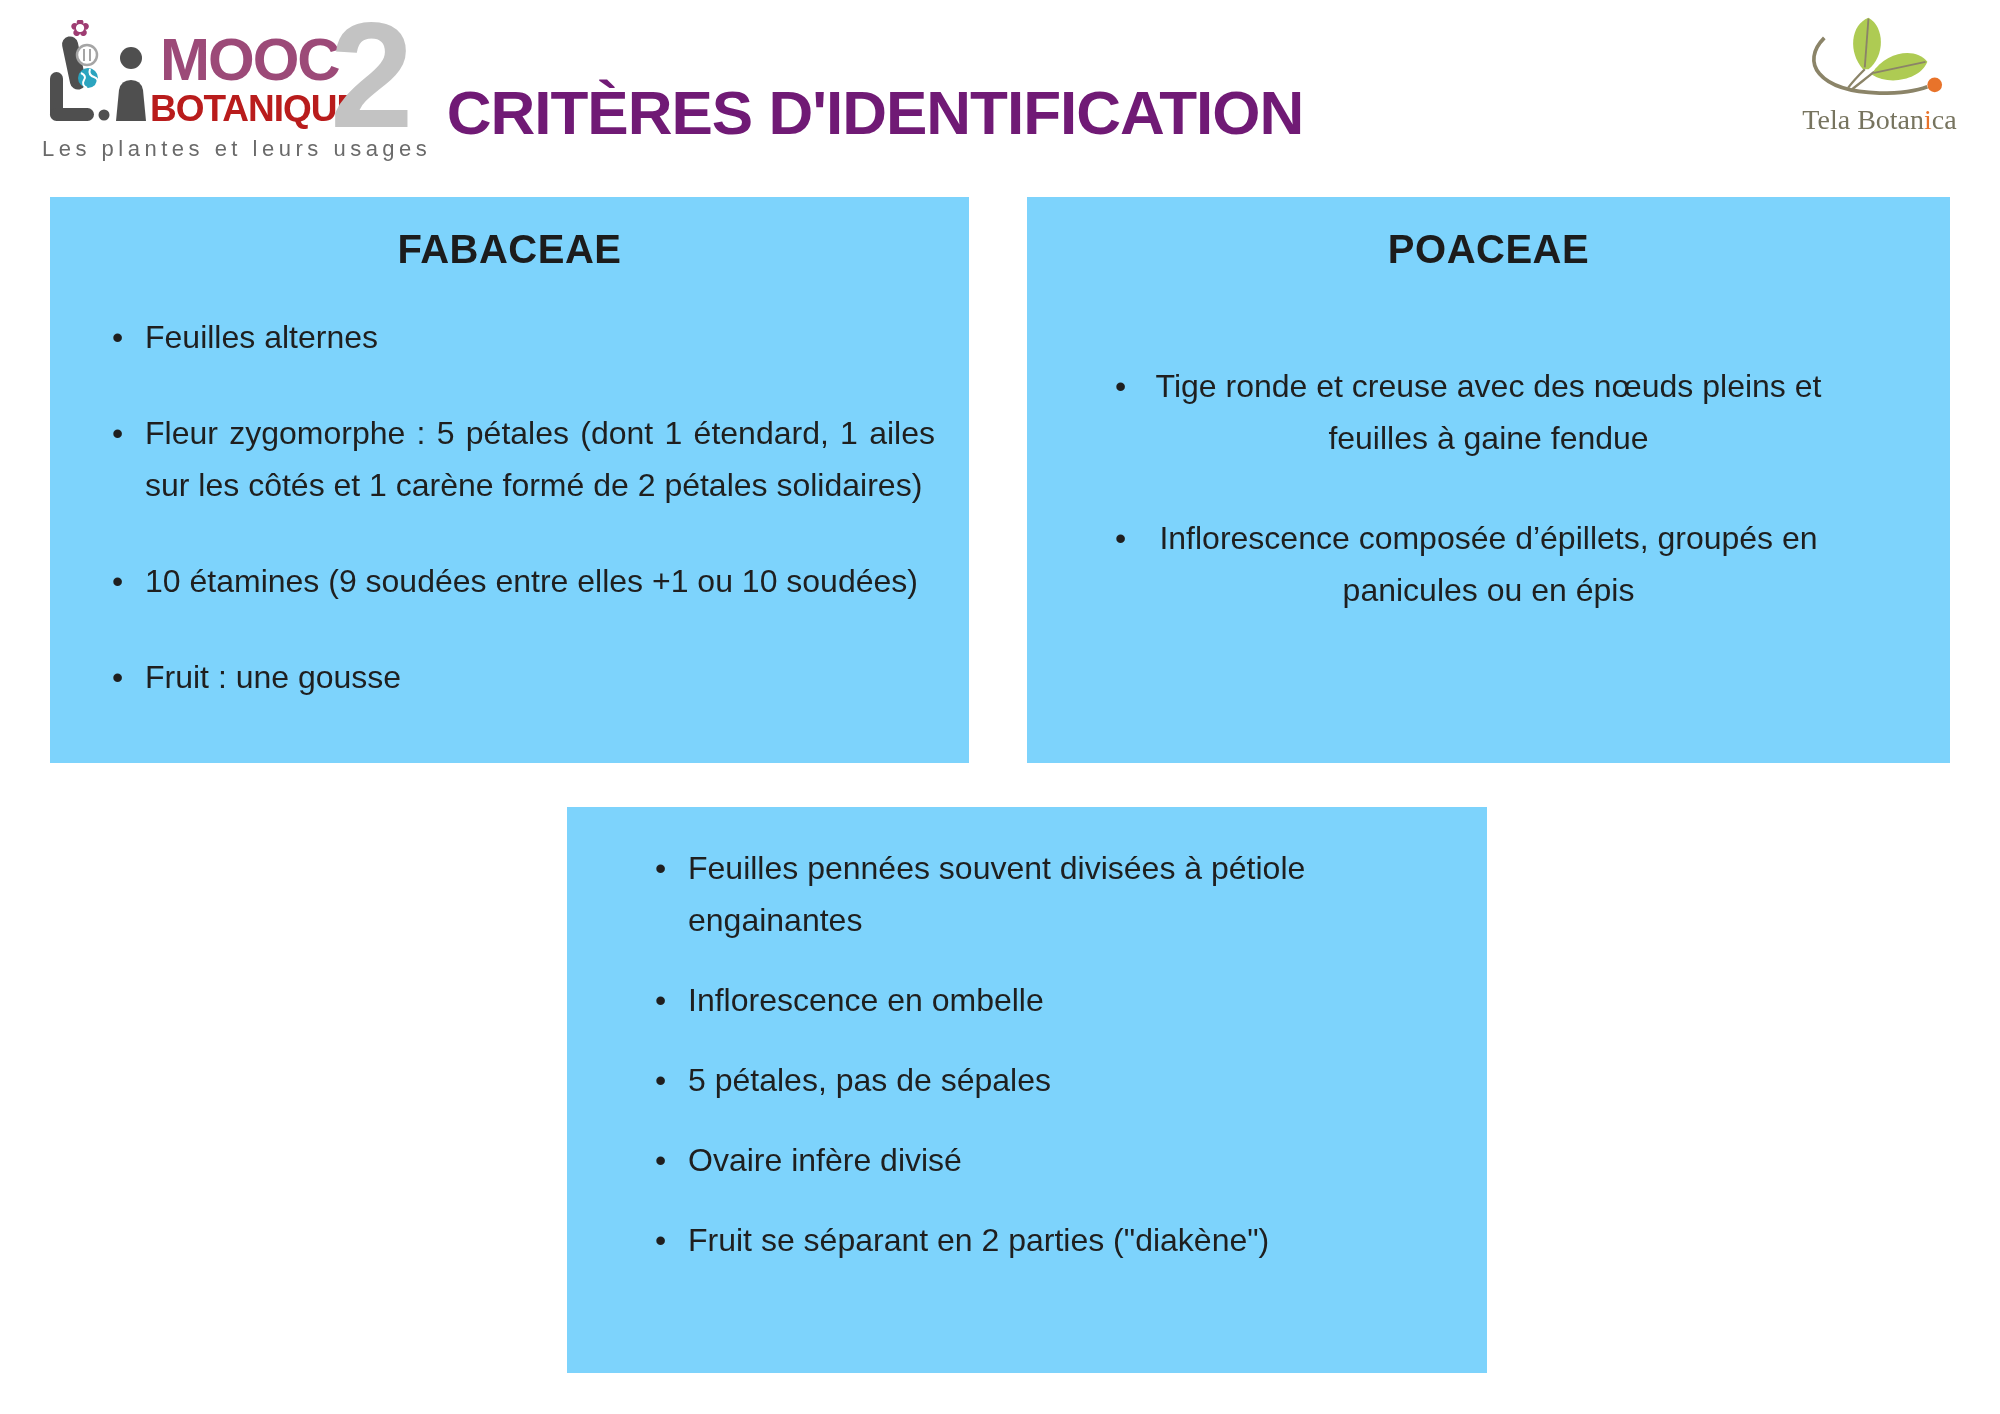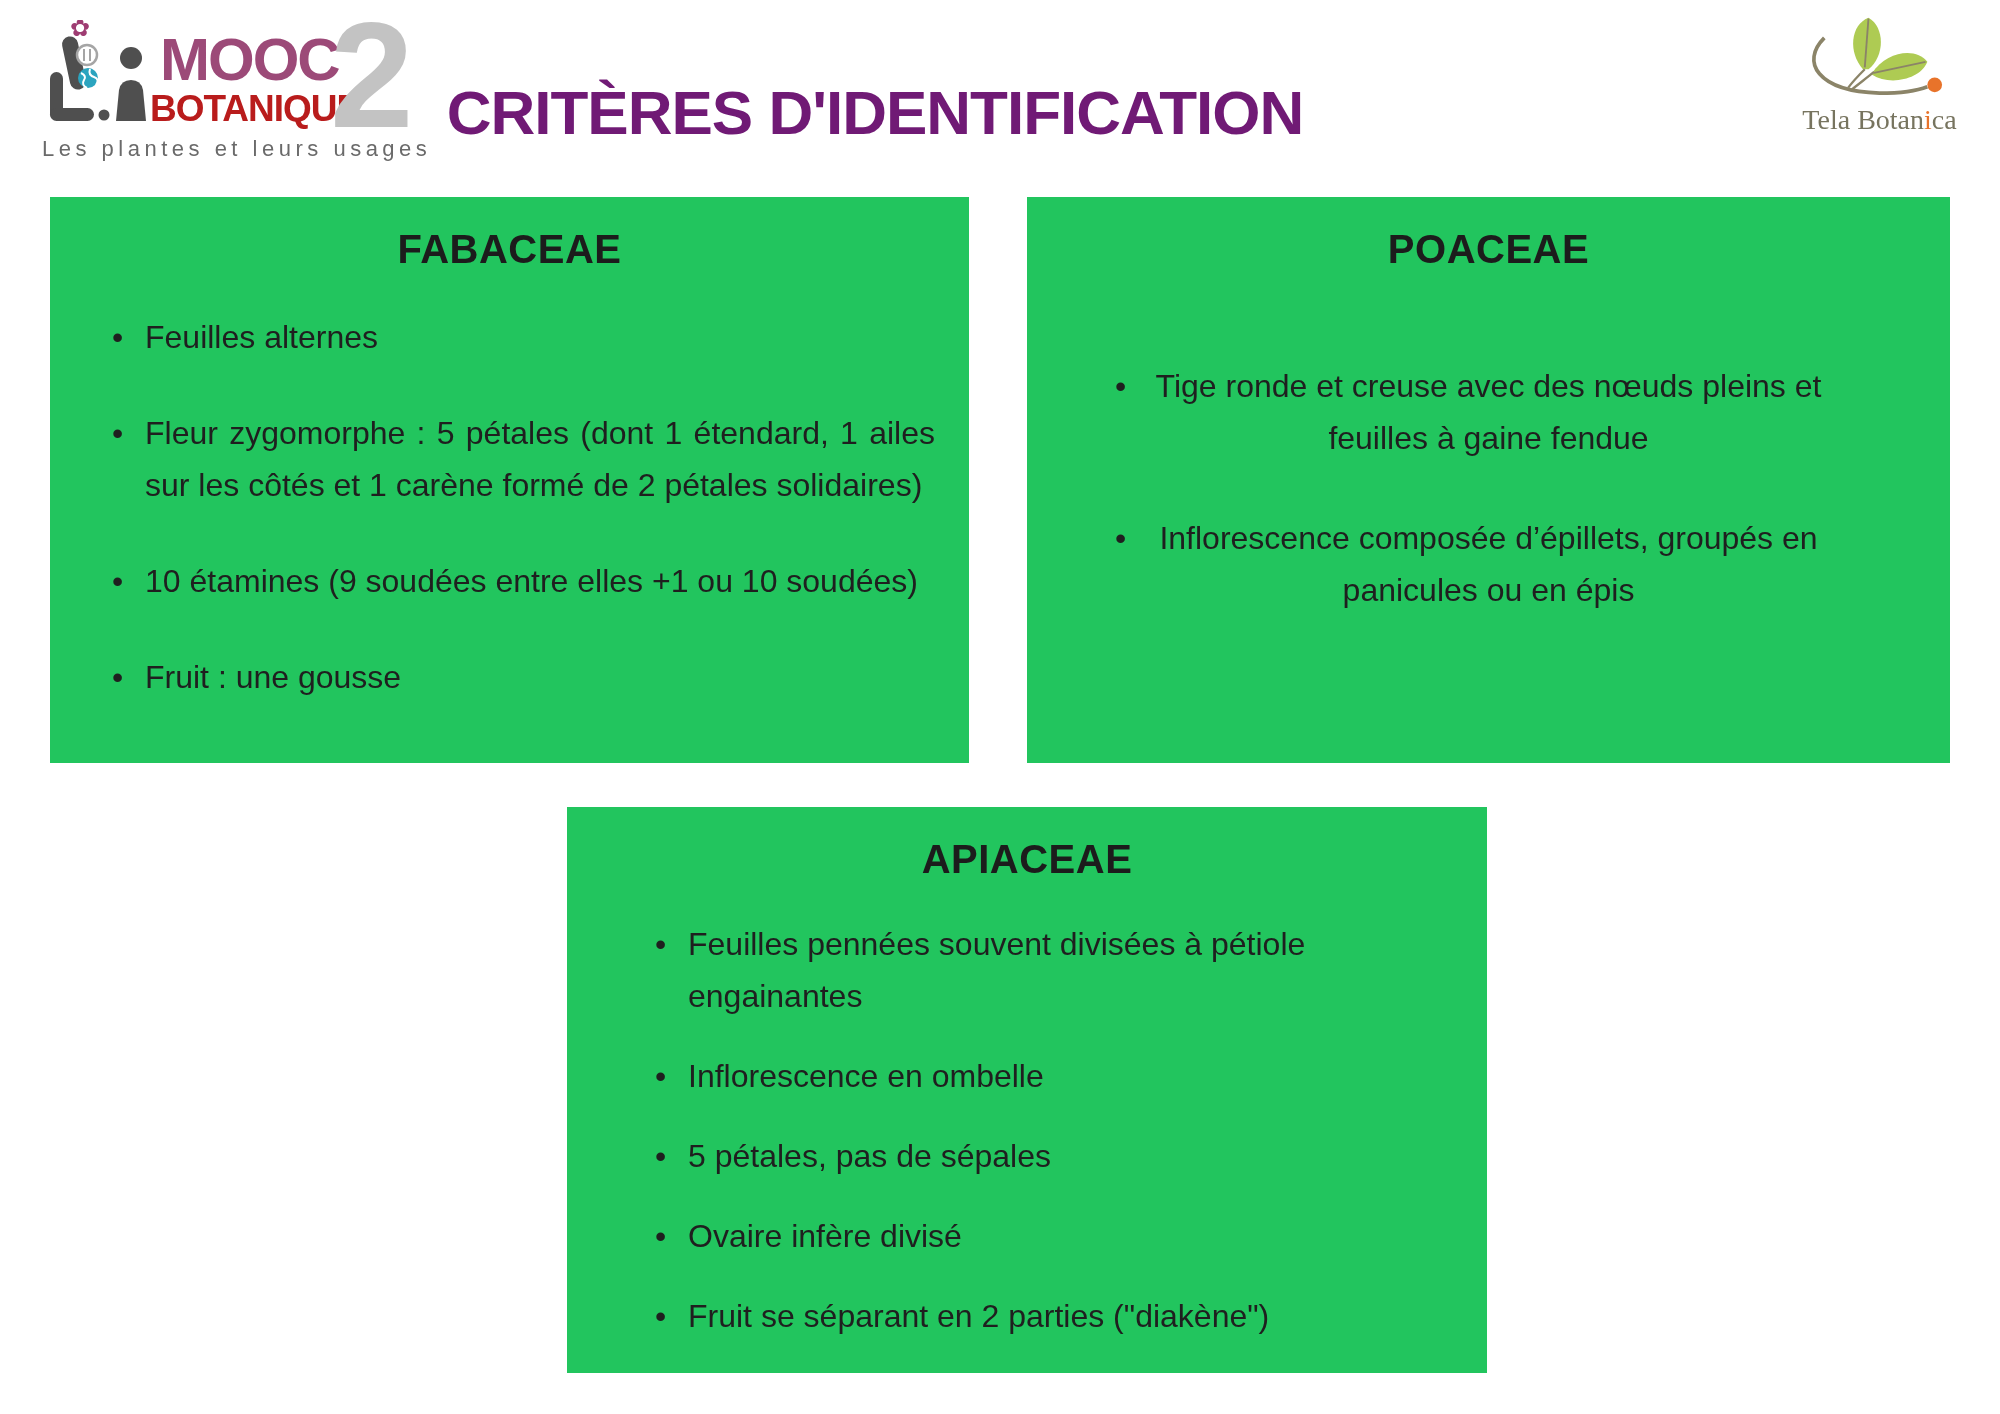--- a/index.html
+++ b/index.html
@@ -28,21 +28,21 @@
               font-size:62px;font-weight:bold;letter-spacing:-1px;color:#701a75;line-height:1;}
   .sequence-label{position:absolute;left:1398px;top:52px;font-size:44px;font-weight:bold;
               color:#1a9cb5;line-height:1;letter-spacing:-0.5px;}
 
   .tela-logo{position:absolute;left:1782px;top:14px;width:195px;height:130px;text-align:center;}
   .tela-mark{width:175px;height:92px;display:block;margin:0 auto;}
   .tela-name{font-family:"Liberation Serif", serif;font-size:28px;color:#77745f;line-height:1;}
   .tela-name .accent{color:#e8732a;}
 
   
-  .panel{position:absolute;background:#22c55e;}
+  .panel{position:absolute;background:#7dd3fc;}
   .panel-fabaceae{left:50px;top:197px;width:919px;height:566px;}
   .panel-poaceae{left:1027px;top:197px;width:923px;height:566px;}
   .panel-apiaceae{left:567px;top:807px;width:920px;height:566px;}
 
   .panel-title{margin:28px 0 0 0;text-align:center;font-size:40px;font-weight:bold;
                letter-spacing:0.5px;line-height:48px;color:#1c1c1c;}
 
   .crit-list{list-style:none;margin:0;padding:0;font-size:32px;line-height:52px;}
   .crit-list li{display:flex;align-items:flex-start;}
   .blt{flex:0 0 33px;text-align:left;}
@@ -133,21 +133,20 @@
         <span class="txt">Tige ronde et creuse avec des nœuds pleins et feuilles à gaine fendue</span>
       </li>
       <li>
         <span class="blt">•</span>
         <span class="txt">Inflorescence composée d’épillets, groupés en panicules ou en épis</span>
       </li>
     </ul>
   </section>
 
   <section class="panel panel-apiaceae">
-    <h2 class="panel-title">APIACEAE</h2>
     <ul class="crit-list">
       <li>
         <span class="blt">•</span>
         <span class="txt">Feuilles pennées souvent divisées à pétiole engainantes</span>
       </li>
       <li>
         <span class="blt">•</span>
         <span class="txt">Inflorescence en ombelle</span>
       </li>
       <li>

